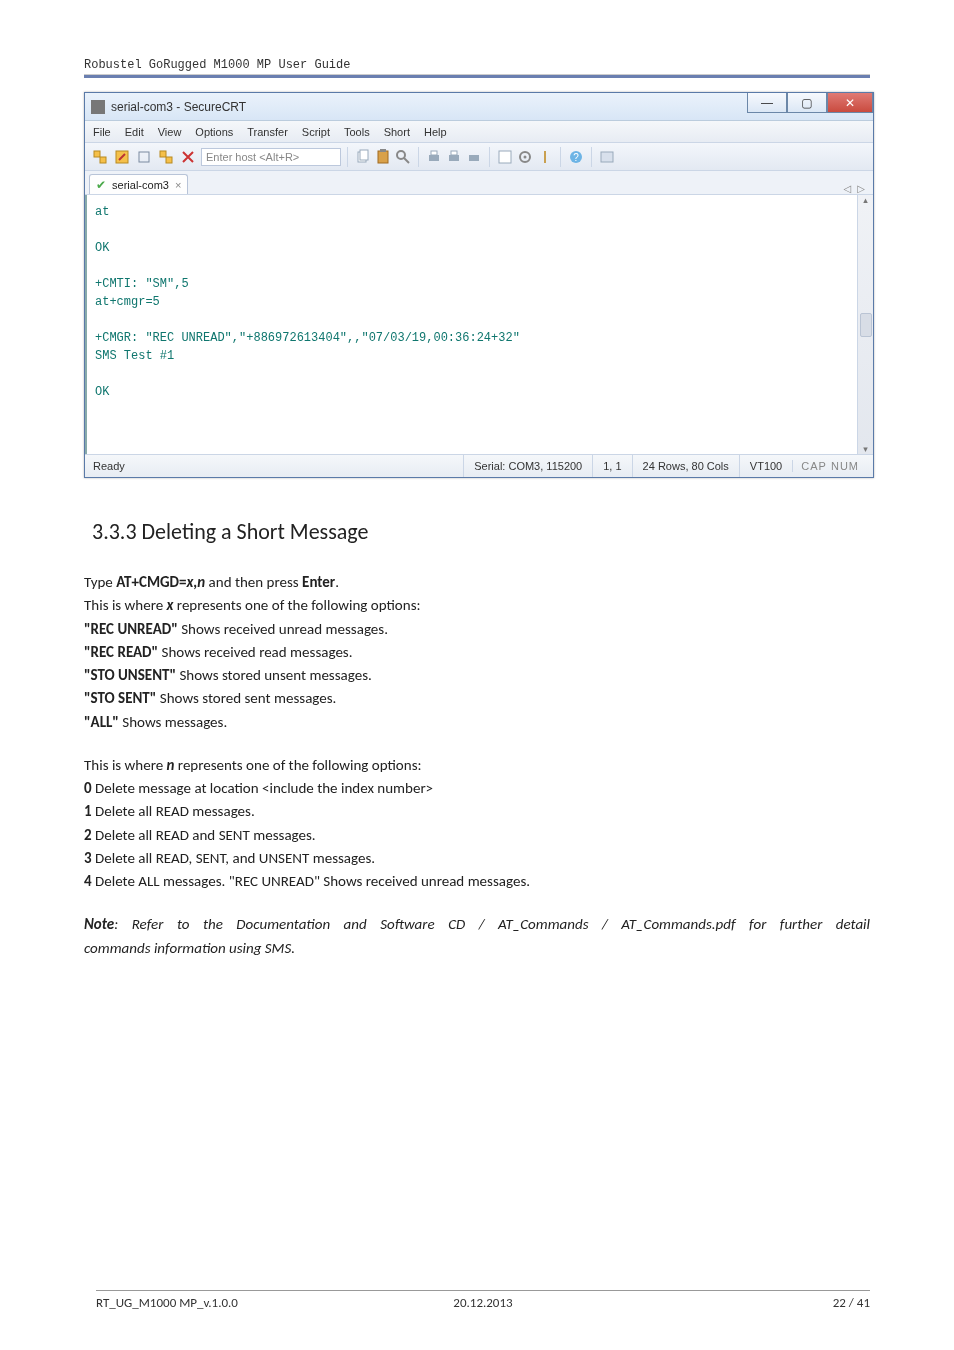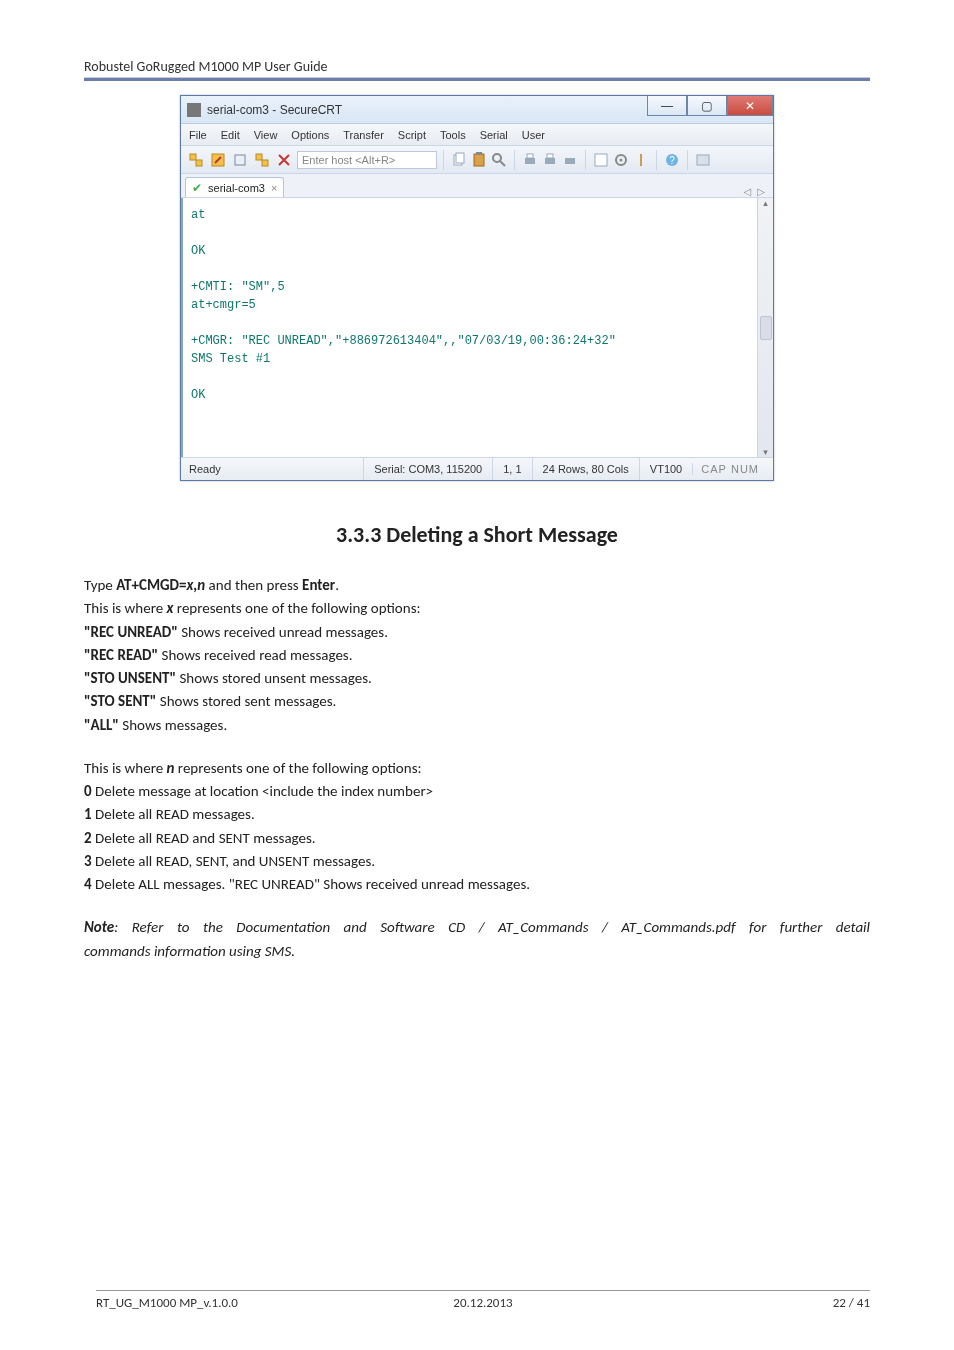--- a/index.html
+++ b/index.html
@@ -1,23 +1,23 @@
 <!DOCTYPE html>
 <html><head>
 <meta charset="utf-8">
 <style>
   * { box-sizing: border-box; margin: 0; padding: 0; }
   html, body { width: 954px; font-family: Calibri, Arial, sans-serif; color: #222; background: #fff; }
   .page { width: 954px; min-height: 1350px; padding: 58px 84px 40px 84px; position: relative; }
   .header-area { margin-bottom: 6px; }
-  .doc-header { font-size: 14px; color: #333; }
+  .doc-header { font-size: 12px; color: #333; font-family: Liberation Mono, monospace; }
   .header-rule { height: 4px; background: #6a7fb0; border-top: 1px solid #ccc; margin-top: 2px; margin-bottom: 14px; }
 
   
-  .app-window { width: 594px; margin: 0 auto 40px auto; border: 1px solid #5a7aa8; background: #fff; font-family: Tahoma, Arial, sans-serif; box-shadow: 0 0 2px rgba(0,0,0,0.3); }
+  .app-window { width: 790px; margin: 0 auto 40px auto; border: 1px solid #5a7aa8; background: #fff; font-family: Tahoma, Arial, sans-serif; box-shadow: 0 0 2px rgba(0,0,0,0.3); }
   .titlebar { height: 28px; background: linear-gradient(#eaf2fb, #d8e6f6); display: flex; align-items: center; padding: 0 0 0 6px; font-size: 12px; color: #333; border-bottom: 1px solid #bcd; }
   .title-icon { width: 14px; height: 14px; background: #777; margin-right: 6px; display:inline-block; }
   .title-text { flex: 1; }
   .win-btns { display: flex; height: 100%; }
   .win-btn { width: 40px; height: 20px; margin-top:0; border: 1px solid #6b87a8; border-top:none; display:flex; align-items:center; justify-content:center; font-size:12px; }
   .win-min { background: linear-gradient(#f7f9fd,#dbe7f5); color:#333; }
   .win-max { background: linear-gradient(#f7f9fd,#dbe7f5); color:#333; }
   .win-close { background: linear-gradient(#e07a74,#c94b3f); color:#fff; width:46px; }
 
   .menubar { height: 22px; background: linear-gradient(#f5f7fa,#e7ecf3); border-bottom:1px solid #cbd6e6; display:flex; align-items:center; padding-left:8px; font-size:11px; color:#333; }
@@ -42,21 +42,21 @@
   .term-left-rule { position:absolute; left:0; top:0; bottom:0; width:2px; background:#8aa; }
   .term-scroll { position:absolute; right:0; top:0; bottom:0; width:16px; background:linear-gradient(#f0f2f6,#e3e7ee); border-left:1px solid #cbd6e6; display:flex; flex-direction:column; justify-content:space-between; align-items:center; font-size:9px; color:#777; }
   .term-scroll .thumb { width:12px; height:24px; background:#d8dde6; border:1px solid #bac4d4; border-radius:2px; margin-top:auto; margin-bottom:auto; }
 
   .statusbar { height:22px; background: linear-gradient(#f5f7fa,#e7ecf3); display:flex; align-items:center; font-size:11px; color:#333; padding:0 6px; gap:0; }
   .sb-cell { border-left:1px solid #cbd6e6; padding:0 10px; height:100%; display:flex; align-items:center; }
   .sb-cell:first-child { border-left:none; padding-left:2px; flex:1; }
   .sb-right { margin-left:auto; border-left:1px solid #cbd6e6; padding:0 8px; letter-spacing:1px; color:#888; }
 
   
-  h2.section { font-size: 22px; font-weight: bold; margin: 26px 0 26px 0; text-align: center; }
+  h2.section { font-size: 22px; font-weight: normal; margin: 26px 0 26px 8px; }
   .body p { font-size: 15px; line-height: 1.55; margin: 0; }
   .body .para { margin-bottom: 0; }
   .body .block { margin-bottom: 20px; }
   .bold { font-weight: bold; }
   .ital { font-style: italic; margin-top: 9px; }
   .bolditalic { font-weight: bold; font-style: italic; }
   .note-line { text-align: justify; text-align-last: justify; }
 
   .footer { position:absolute; left:96px; right:84px; bottom:40px; }
   .footer-rule { height:1px; background:#999; margin-bottom:4px; }
@@ -86,22 +86,22 @@
     </div>
 
     <div class="menubar">
       <span>File</span>
       <span>Edit</span>
       <span>View</span>
       <span>Options</span>
       <span>Transfer</span>
       <span>Script</span>
       <span>Tools</span>
-      <span>Serial</span>
-      <span>User</span>
+      <span>Short</span>
+      <span>Help</span>
     </div>
 
     <div class="toolbar">
       <span class="tb-ic">
           <svg viewBox="0 0 16 16">
             <rect x="2" y="2" width="6" height="6" fill="#f5c04a" stroke="#b88a20"></rect>
             <rect x="8" y="8" width="6" height="6" fill="#f5c04a" stroke="#b88a20"></rect>
           </svg>
         </span>
       <span class="tb-ic">

